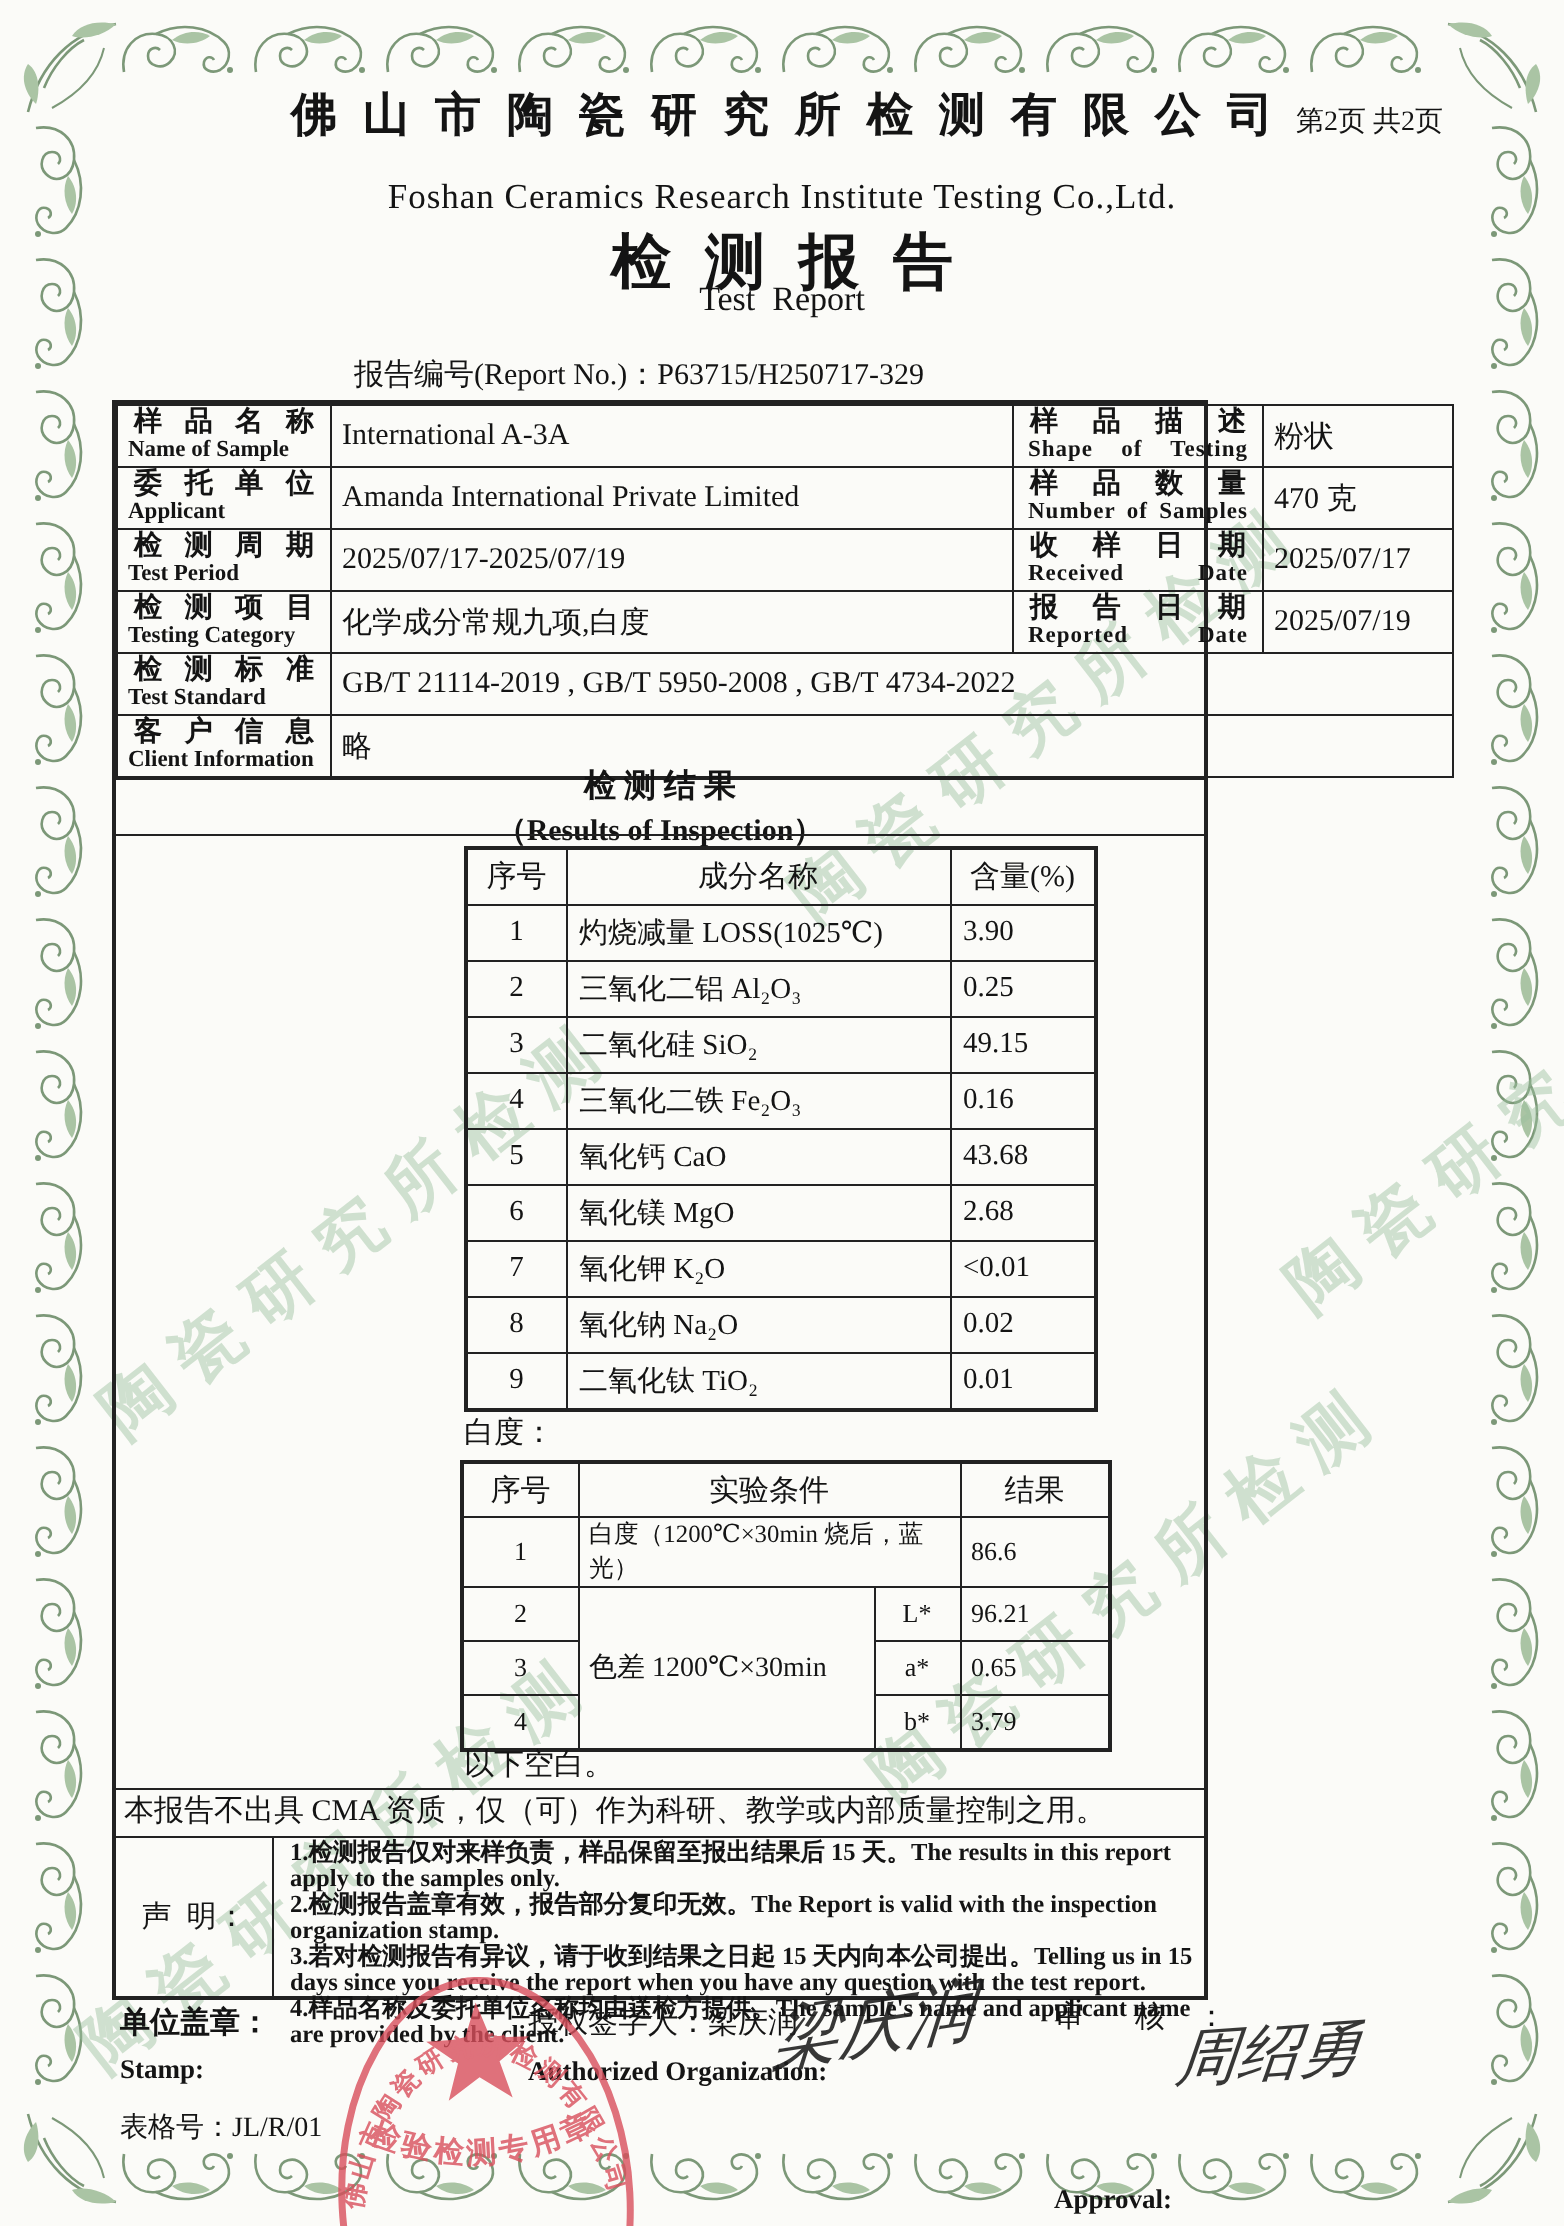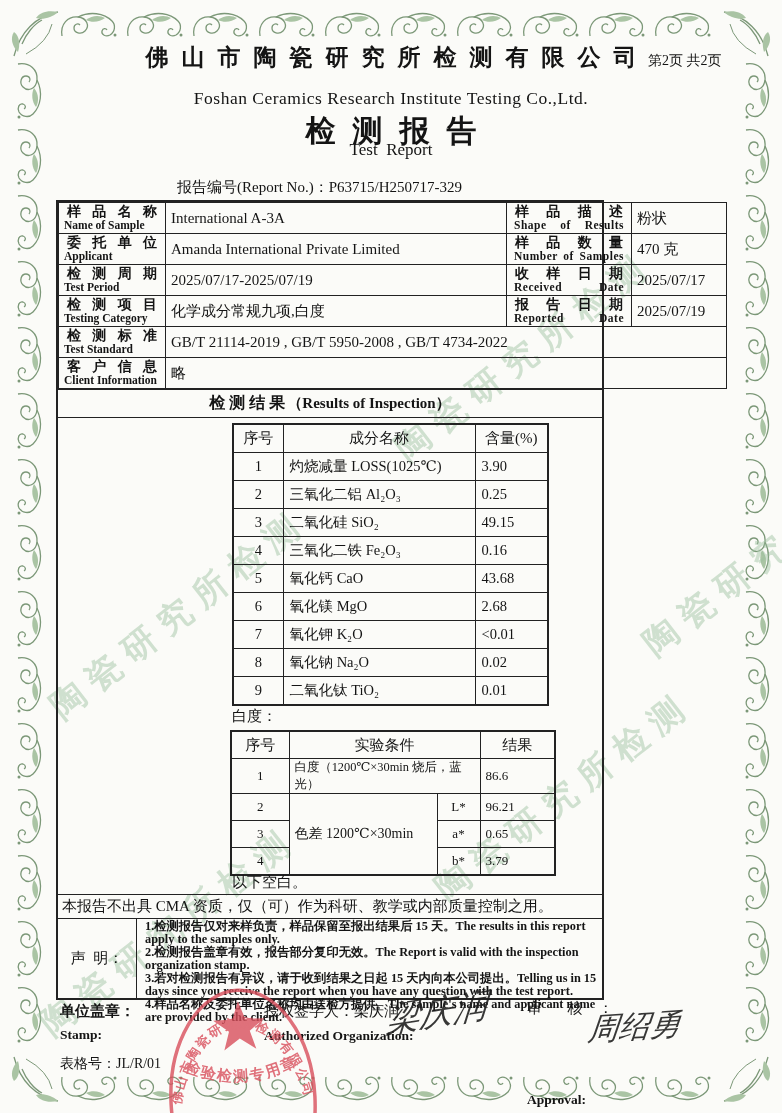--- a/index.html
+++ b/index.html
@@ -18,21 +18,21 @@
   .frame{top:200px;left:56px;width:548px;border:2px solid #222;box-sizing:border-box;background:transparent;}
   table{border-collapse:collapse;table-layout:fixed;}
   .info-table{width:100%;}
   .info-table td{border:1px solid #222;padding:0 5px;height:30px;vertical-align:middle;overflow:hidden;}
   .lab-cn{display:block;font-weight:bold;font-size:14px;line-height:15px;text-align:justify;
           text-align-last:justify;text-justify:inter-character;padding:0 3px;}
   .lab-en{display:block;font-weight:bold;font-size:11.5px;line-height:13px;text-align:left;}
   .lab-en.spread{text-align:justify;text-align-last:justify;letter-spacing:.5px;padding:0 2px;}
   .val{font-size:15px;}
   .results-heading{height:27px;border-top:1px solid #222;display:flex;align-items:center;
-                   justify-content:center;gap:2px;font-weight:bold;}
+                   justify-content:center;gap:2px;font-weight:bold;flex-direction:column;}
   .rh-cn{font-size:16px;white-space:pre;}
   .rh-en{font-size:15px;}
   .content{position:relative;height:476px;border-top:1px solid #222;}
   .comp-table{position:absolute;left:174px;top:5px;border:2px solid #222;}
   .comp-table td{border:1px solid #222;font-size:14.5px;height:27px;padding:0 6px;}
   .comp-table tr.hd td{height:27px;text-align:center;font-size:15px;}
   .td-c{text-align:center;}
   .td-r{}
   .bd-label{position:absolute;left:174px;top:289px;font-size:15px;}
   .white-table{position:absolute;left:172px;top:312px;border:2px solid #222;}
@@ -162,21 +162,21 @@
         </colgroup>
       <tbody>
           <tr>
         <td>
               <span class="lab-cn">样品名称</span>
             <span class="lab-en">Name of Sample</span>
             </td>
         <td class="val">International A-3A</td>
         <td>
               <span class="lab-cn">样品描述</span>
-            <span class="lab-en spread">Shape of Results</span>
+            <span class="lab-en spread">Shape of Testing</span>
             </td>
         <td class="val">粉状</td>
       </tr>
       <tr>
         <td>
               <span class="lab-cn">委托单位</span>
             <span class="lab-en">Applicant</span>
             </td>
         <td class="val">Amanda International Private Limited</td>
         <td>

